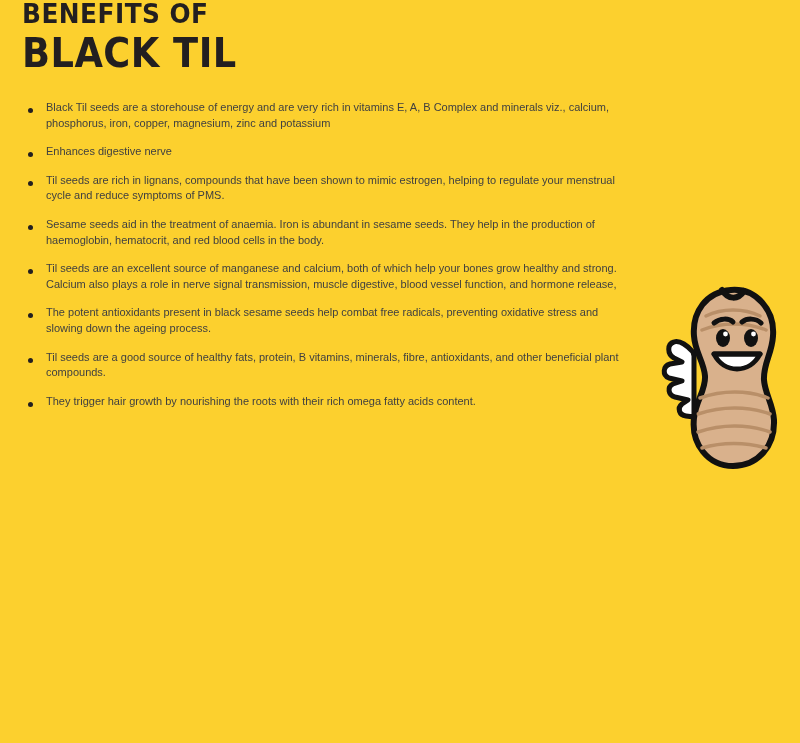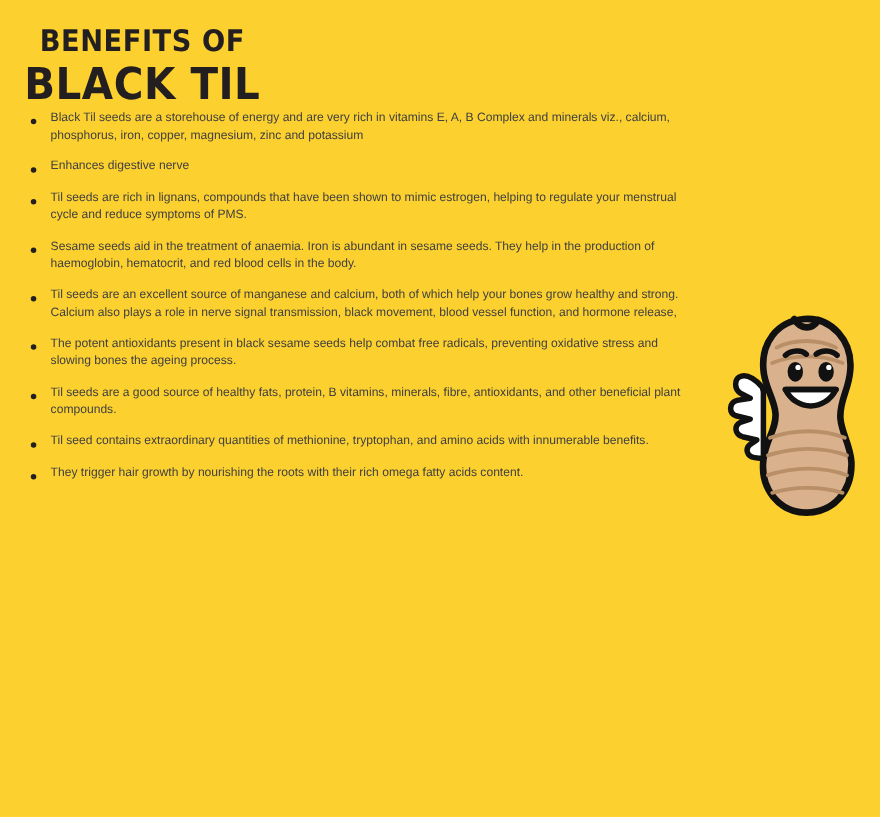--- a/index.html
+++ b/index.html
@@ -17,23 +17,22 @@
     position: relative;
     width: 800px;
     height: 743px;
     background: #fcd02e;
     box-sizing: border-box;
     overflow: hidden;
   }
   .title-block {
     position: absolute;
     left: 22px;
-    top: 24px;
+    top: 0;
     z-index: 3;
-    text-align: center;
   }
   .title-line1 {
     font-family: "DejaVu Sans", sans-serif;
     font-weight: bold;
     font-size: 27px;
     letter-spacing: 0.5px;
     color: #231f20;
     line-height: 1.05;
     text-transform: uppercase;
     transform: scaleX(0.92);
@@ -96,24 +95,23 @@
   <div class="title-block">
     <div class="title-line1">BENEFITS OF</div>
     <div class="title-line2">BLACK TIL</div>
   </div>
 
   <ul class="benefits-list">
     <li class="benefit-item">Black Til seeds are a storehouse of energy and are very rich in vitamins E, A, B Complex and minerals viz., calcium, phosphorus, iron, copper, magnesium, zinc and potassium</li>
     <li class="benefit-item">Enhances digestive nerve</li>
     <li class="benefit-item">Til seeds are rich in lignans, compounds that have been shown to mimic estrogen, helping to regulate your menstrual cycle and reduce symptoms of PMS.</li>
     <li class="benefit-item">Sesame seeds aid in the treatment of anaemia. Iron is abundant in sesame seeds. They help in the production of haemoglobin, hematocrit, and red blood cells in the body.</li>
-    <li class="benefit-item">Til seeds are an excellent source of manganese and calcium, both of which help your bones grow healthy and strong. Calcium also plays a role in nerve signal transmission, black movement, blood vessel function, and hormone release,</li>
-    <li class="benefit-item">The potent antioxidants present in black sesame seeds help combat free radicals, preventing oxidative stress and slowing bones the ageing process.</li>
+    <li class="benefit-item">Til seeds are an excellent source of manganese and calcium, both of which help your bones grow healthy and strong. Calcium also plays a role in nerve signal transmission, muscle digestive, blood vessel function, and hormone release,</li>
+    <li class="benefit-item">The potent antioxidants present in black sesame seeds help combat free radicals, preventing oxidative stress and slowing down the ageing process.</li>
     <li class="benefit-item">Til seeds are a good source of healthy fats, protein, B vitamins, minerals, fibre, antioxidants, and other beneficial plant compounds.</li>
-    <li class="benefit-item">Til seed contains extraordinary quantities of methionine, tryptophan, and amino acids with innumerable benefits.</li>
     <li class="benefit-item">They trigger hair growth by nourishing the roots with their rich omega fatty acids content.</li>
   </ul>
 
   <div class="mascot">
     <svg viewBox="0 0 148 220" width="148" height="220" xmlns="http://www.w3.org/2000/svg">
 
       <path d="M95 12 C70 14 56 34 58 58 C59 74 68 84 69 98 C70 112 60 122 58 140 C55 166 72 188 97 188 C122 188 139 168 138 142 C137 126 129 116 128 102 C127 86 136 76 137 58 C139 32 120 10 95 12 Z" fill="#d9b18c" stroke="#111111" stroke-width="6" stroke-linejoin="round"></path>
 
       <path d="M70 38 C86 30 108 30 124 38" fill="none" stroke="#b98f68" stroke-width="3.5" stroke-linecap="round"></path>
       <path d="M66 52 C86 44 110 44 130 52" fill="none" stroke="#b98f68" stroke-width="3.5" stroke-linecap="round"></path>

